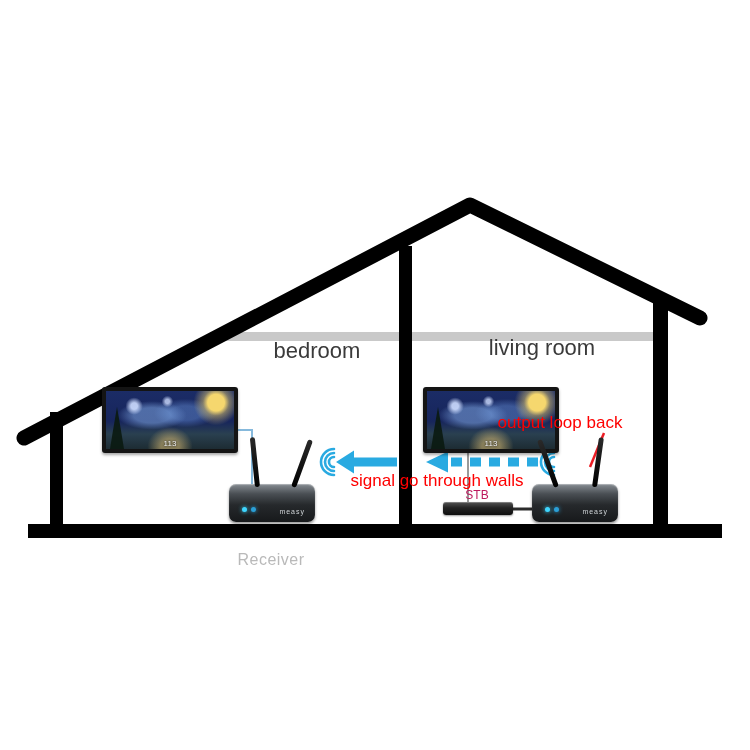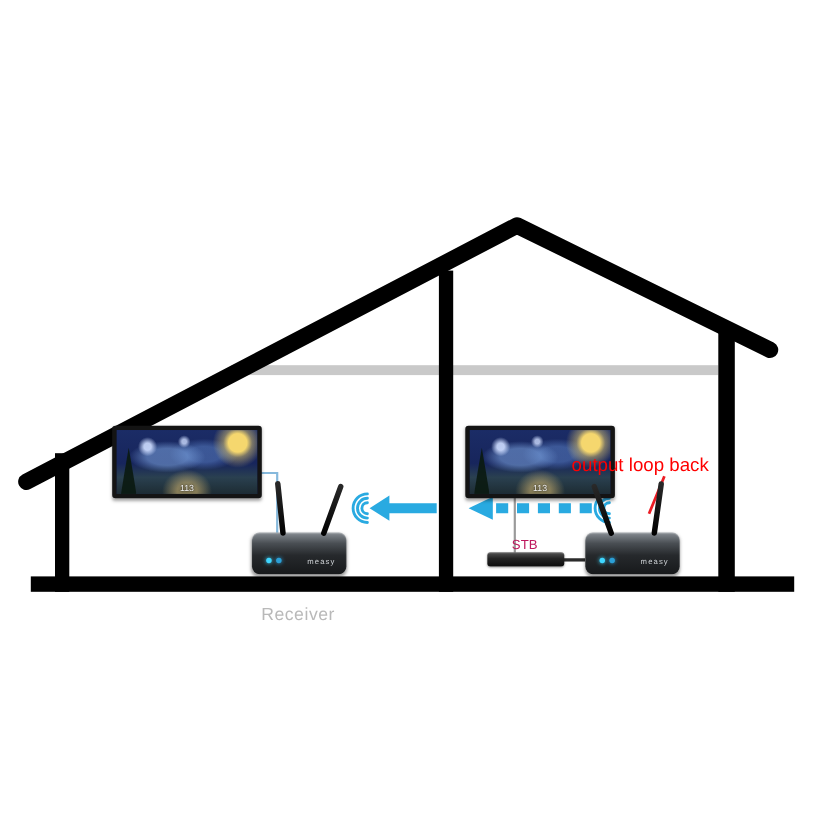--- a/index.html
+++ b/index.html
@@ -129,20 +129,23 @@
 
   <div class="device" style="left:532px; top:484px;">
     <div class="antenna" style="left:22px; transform:rotate(-20deg);"></div>
     <div class="antenna" style="left:60px; transform:rotate(8deg);"></div>
     <div class="led"></div>
     <div class="brand">measy</div>
   </div>
 
   <div class="stb"></div>
 
+  <div class="lbl room-label" style="left:317px; top:351px;">bedroom</div>
+  <div class="lbl room-label" style="left:542px; top:348px;">living room</div>
 
-  <div class="lbl annot" style="left:582px; top:423px;">output loop back</div>
+  <div class="lbl annot" style="left:560px; top:423px;">output loop back</div>
+  <div class="lbl annot" style="left:437px; top:481px;">signal go through walls</div>
 
   <div class="lbl stb-label" style="left:477px; top:495px;">STB</div>
 
   <div class="lbl device-label" style="left:271px; top:560px;">Receiver</div>
 
 </div>
 
 </body></html>

